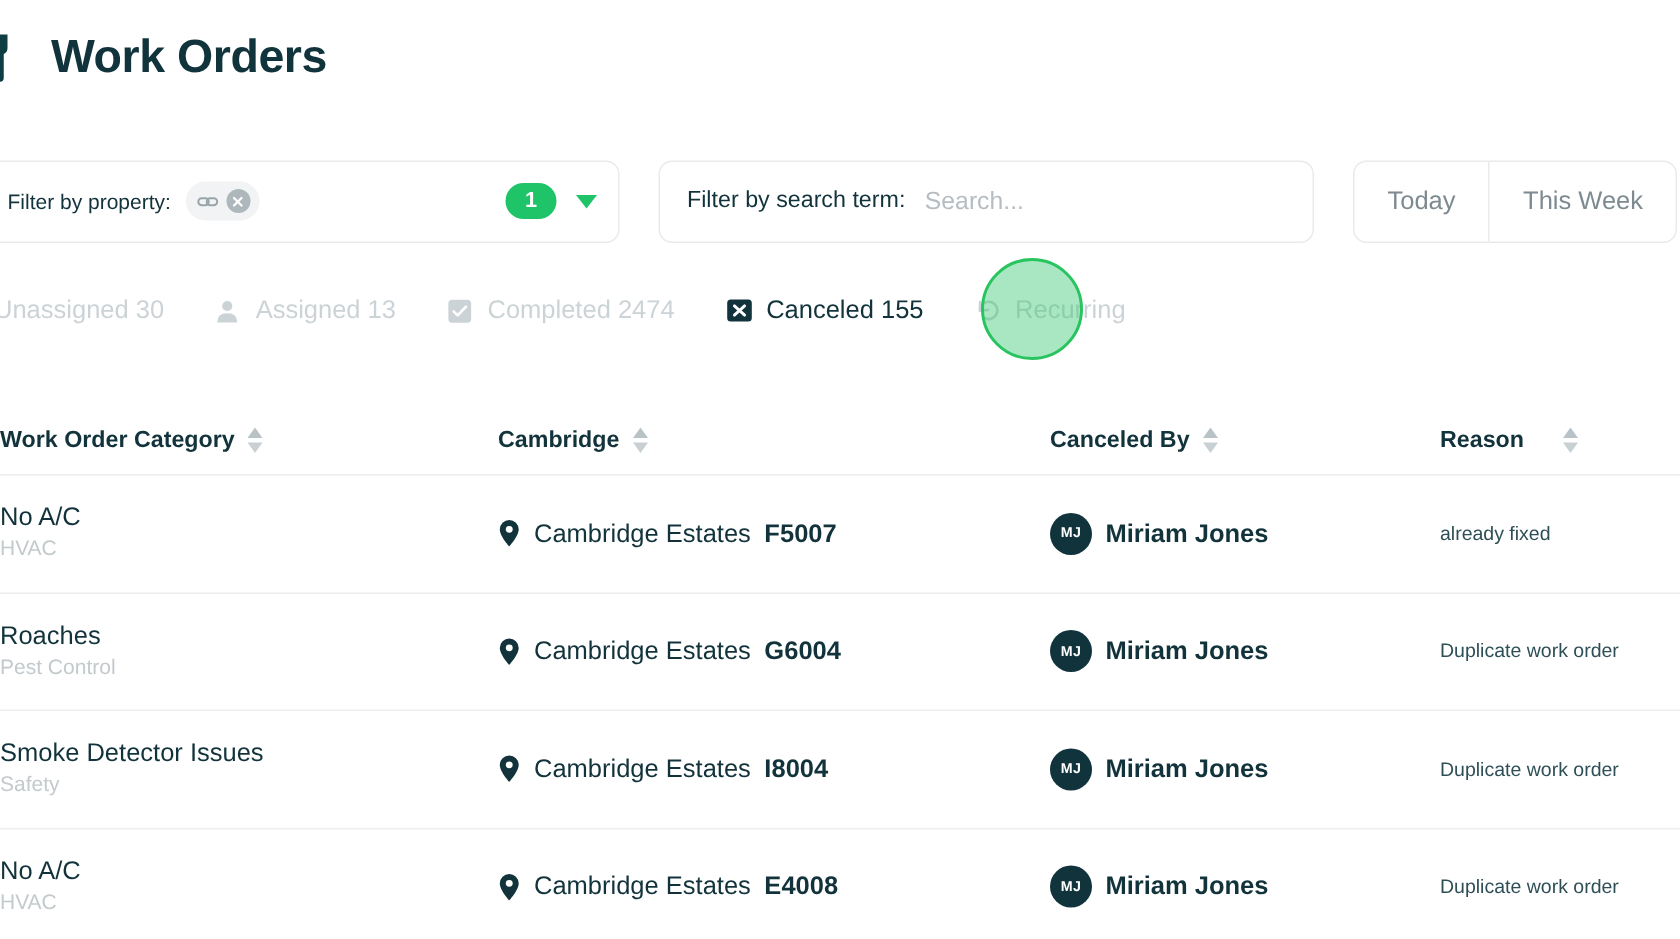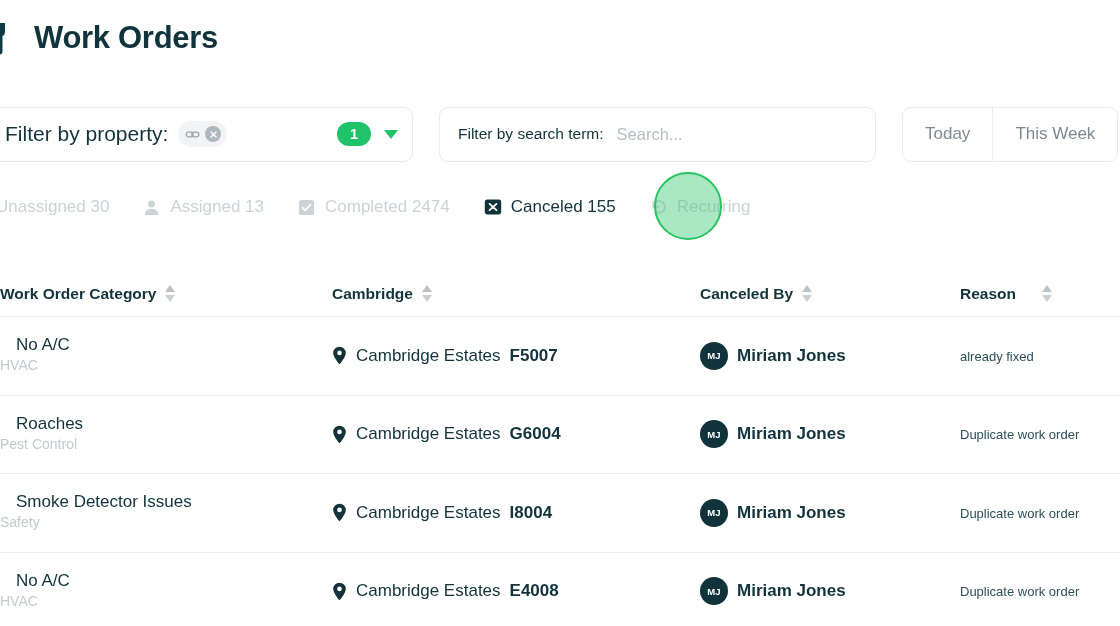--- a/index.html
+++ b/index.html
@@ -63,21 +63,21 @@
     height: 55px;
     border: 1px solid #e8eaec;
     border-radius: 9px;
     background: #fff;
     display: flex;
     align-items: center;
     padding: 0 14px 0 16px;
     flex: 0 0 auto;
   }
   .property-filter-label {
-    font-size: 21px;
+    font-size: 14px;
     color: #12333b;
     white-space: nowrap;
   }
   .property-chip {
     margin-left: 10px;
     height: 26px;
     border-radius: 13px;
     background: #f1f3f4;
     display: flex;
     align-items: center;
@@ -248,21 +248,20 @@
   .col-category { width: 316px; flex: 0 0 316px; padding-left: 0; }
   .col-location { width: 364px; flex: 0 0 364px; padding-left: 16px; }
   .col-canceled { width: 280px; flex: 0 0 280px; padding-left: 20px; }
   .col-reason   { width: 160px; flex: 0 0 160px; padding-left: 0; overflow: hidden; gap: 26px; }
 
   .cat-title {
     font-size: 17px;
     color: #12333b;
     line-height: 1.2;
     white-space: nowrap;
-    margin-left: 16px;
   }
   .cat-sub {
     font-size: 14px;
     color: #c3cacd;
     line-height: 1.5;
     white-space: nowrap;
   }
 
   .loc-cell { display: flex; align-items: center; gap: 9px; }
   .pin-icon { width: 15px; height: 19px; color: #12333b; flex: 0 0 auto; }

